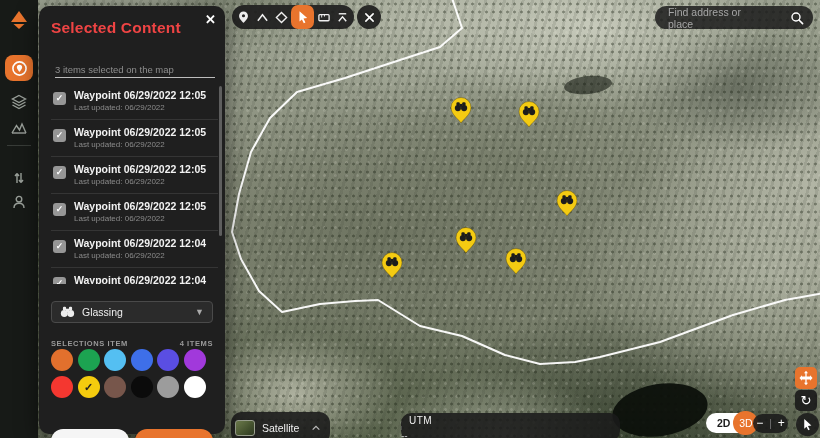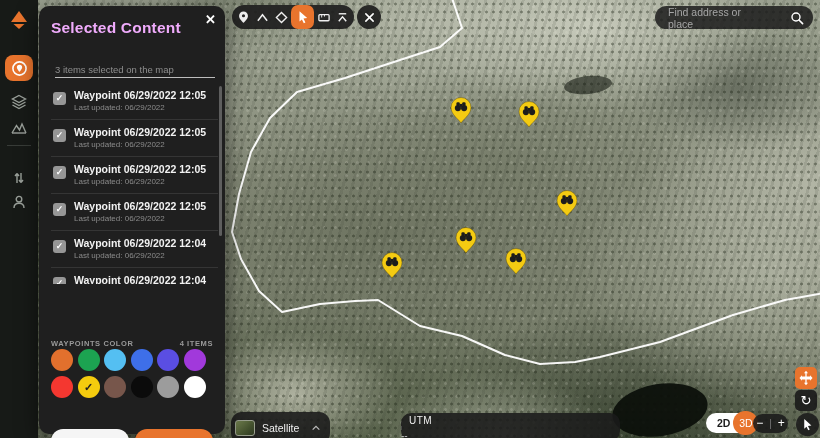--- a/index.html
+++ b/index.html
@@ -35,21 +35,21 @@
   .sb-btn{position:absolute;left:5px;width:28px;height:26px;border-radius:8px;
           display:flex;align-items:center;justify-content:center;}
   .sb-btn.active{background:#e8742d;}
   .sb-divider{position:absolute;left:7px;top:145px;width:24px;height:1px;background:#383c38;}
   .sb-icon{stroke:#9aa09a;fill:none;stroke-width:1.4;}
   
   .panel{position:absolute;left:39px;top:6px;width:186px;height:428px;background:#1f1f1f;
          border-radius:10px;z-index:7;box-shadow:0 6px 22px rgba(0,0,0,.55);}
   .panel-close{position:absolute;right:9px;top:6px;color:#fff;font-size:13px;line-height:16px;
                font-weight:bold;cursor:pointer;}
-  .panel-title{position:absolute;left:12px;top:13px;color:#f0abfc;font-size:15.5px;font-weight:bold;letter-spacing:.2px;}
+  .panel-title{position:absolute;left:12px;top:13px;color:#ef4444;font-size:15.5px;font-weight:bold;letter-spacing:.2px;}
   .panel-summary{position:absolute;left:16px;top:58px;color:#8e8e8e;font-size:9.5px;}
   .panel-underline{position:absolute;left:16px;right:10px;top:71px;height:1px;background:#d9d9d9;opacity:.85;}
   .wp-list{position:absolute;left:12px;right:7px;top:77px;height:201px;overflow:hidden;}
   .wp-row{display:flex;align-items:flex-start;padding:6px 0 5px 2px;border-bottom:1px solid #353535;height:25px;}
   .cb{width:13px;height:13px;border-radius:3px;background:#969696;color:#fff;font-size:9px;
       line-height:13px;text-align:center;margin:3px 8px 0 0;flex:none;font-weight:bold;}
   .wp-title{color:#f2f2f2;font-size:10.5px;font-weight:bold;white-space:nowrap;}
   .wp-sub{color:#8b8b8b;font-size:8px;margin-top:2px;white-space:nowrap;}
   .scroll-thumb{position:absolute;right:3px;top:80px;width:3px;height:150px;background:#5e5e5e;border-radius:2px;}
   .sec-row{position:absolute;left:12px;right:12px;display:flex;justify-content:space-between;
@@ -320,23 +320,34 @@
   <div class="wp-row">
     <span class="cb">✓</span>
     <div>
       <div class="wp-title">Waypoint 06/29/2022 12:04</div>
 
     </div>
   </div>
 </div>
   <div class="scroll-thumb"></div>
 
+  <div class="dropdown">
+    <svg width="15" height="12" viewBox="0 0 16 12">
+      <rect x="3.1" y="0.5" width="3.4" height="4" rx="1.2" fill="#ededed"></rect>
+      <rect x="9.5" y="0.5" width="3.4" height="4" rx="1.2" fill="#ededed"></rect>
+      <rect x="6.4" y="2.5" width="3.2" height="3.5" fill="#ededed"></rect>
+      <circle cx="4.6" cy="7.6" r="3.7" fill="#ededed"></circle>
+      <circle cx="11.4" cy="7.6" r="3.7" fill="#ededed"></circle>
+    </svg>
+    <span class="dd-label">Glassing</span>
+    <span class="dd-caret">▼</span>
+  </div>
 
   <div class="sec-row" style="top:333px">
-    <span>WAYPOINTS COLOR</span>
+    <span>SELECTIONS ITEM</span>
     <span>4 ITEMS</span>
   </div>
   <div class="swatches" id="swatches">
       <div class="swatch" style="background: rgb(226, 112, 45);"></div>
       <div class="swatch" style="background: rgb(28, 163, 81);"></div>
       <div class="swatch" style="background: rgb(84, 191, 242);"></div>
       <div class="swatch" style="background: rgb(62, 111, 233);"></div>
       <div class="swatch" style="background: rgb(90, 78, 227);"></div>
       <div class="swatch" style="background: rgb(161, 57, 219);"></div>
       <div class="swatch" style="background: rgb(244, 55, 48);"></div>

